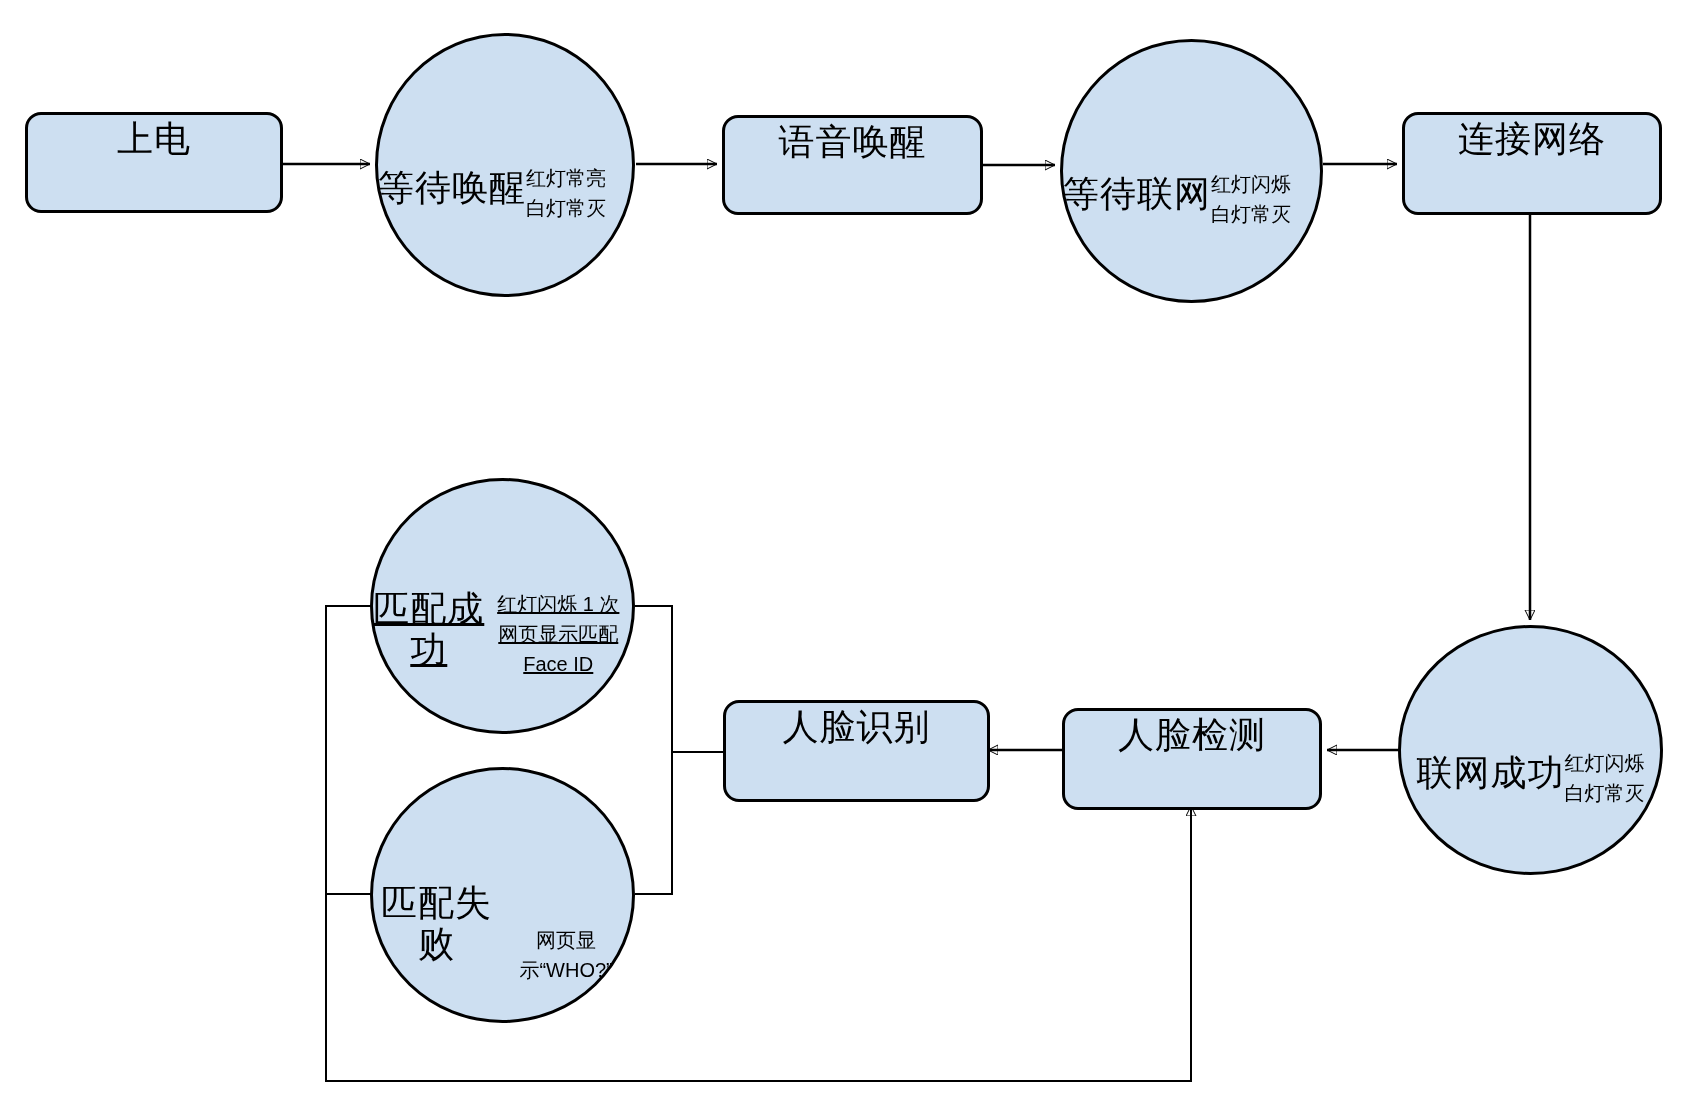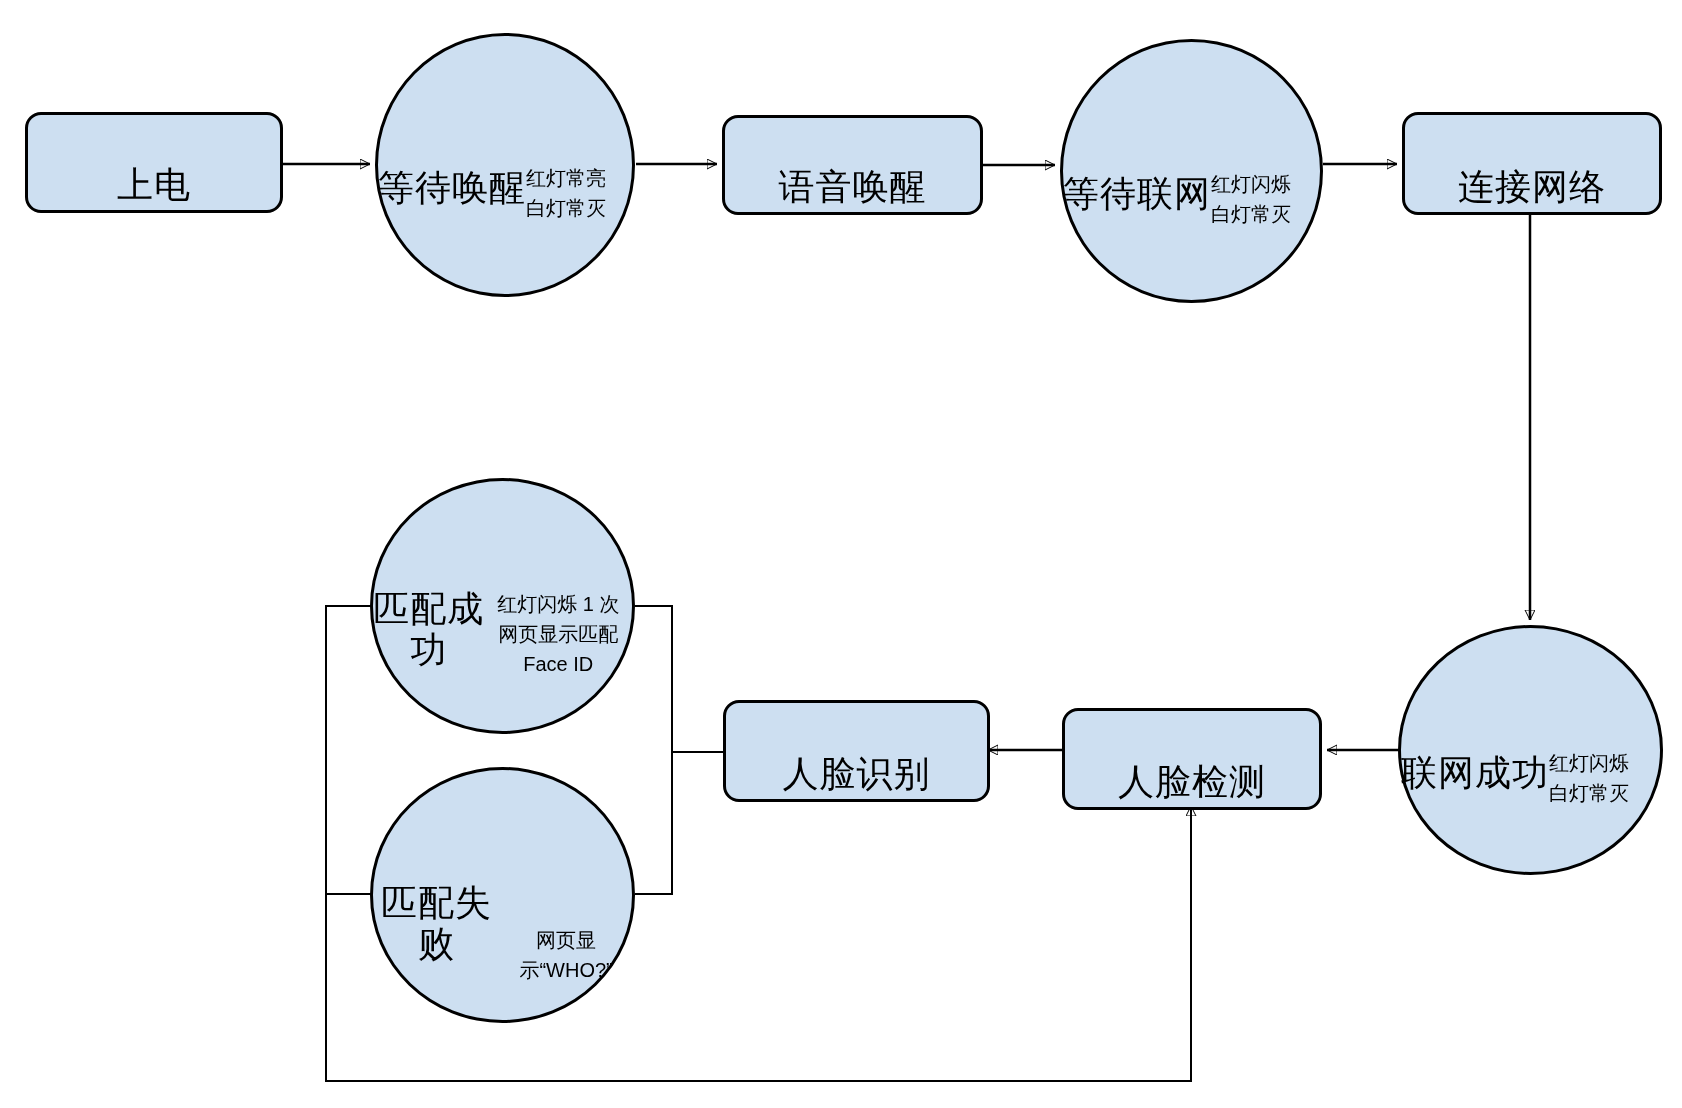--- a/index.html
+++ b/index.html
@@ -21,21 +21,21 @@
   .plain{stroke-width:2;}
 
   .node{
     position:absolute;
     box-sizing:border-box;
     background:var(--node-fill);
     border:3px solid var(--node-stroke);
   }
   .rect-node{
     border-radius:16px;
-    display:flex;align-items:flex-end;justify-content:center;
+    display:flex;align-items:flex-start;justify-content:center;
     font-size:36px;letter-spacing:1px;
     text-align:center;
   }
   .ellipse-node{
     border-radius:50%;
     display:flex;flex-direction:row;align-items:center;
     text-align:center;
   }
   .ellipse-node .title{
     margin-top:46px;
@@ -49,24 +49,24 @@
   }
   .ellipse-node.low-sub .title{margin-top:56px;}
   .ellipse-node.low-sub .sub{margin-top:120px;}
 
   
   #node-power          {left:25px;  top:112px; width:258px; height:101px;}
   #node-wait-wake      {left:375px; top:33px;  width:260px; height:264px;}
   #node-voice-wake     {left:722px; top:115px; width:261px; height:100px;}
   #node-wait-network   {left:1060px;top:39px;  width:263px; height:264px;}
   #node-connect-network{left:1402px;top:112px; width:260px; height:103px;}
-  #node-network-success{left:1398px;top:625px; width:265px; height:250px;}
+  #node-network-success{left:1398px;top:625px; width:265px; height:250px;justify-content:center;}
   #node-face-detect    {left:1062px;top:708px; width:260px; height:102px;}
   #node-face-recognize {left:723px; top:700px; width:267px; height:102px;}
-  #node-match-success  {left:370px; top:478px; width:265px; height:256px;}
+  #node-match-success  {left:370px; top:478px; width:265px; height:256px;text-decoration:underline;}
   #node-match-fail     {left:370px; top:767px; width:265px; height:256px;}
 </style>
 </head>
 <body>
 
 <div class="canvas">
 
   <svg class="wires" viewBox="0 0 1682 1108" xmlns="http://www.w3.org/2000/svg">
     <defs>
       <marker id="ah" markerWidth="12" markerHeight="12" refX="10" refY="5" orient="auto" markerUnits="userSpaceOnUse">

